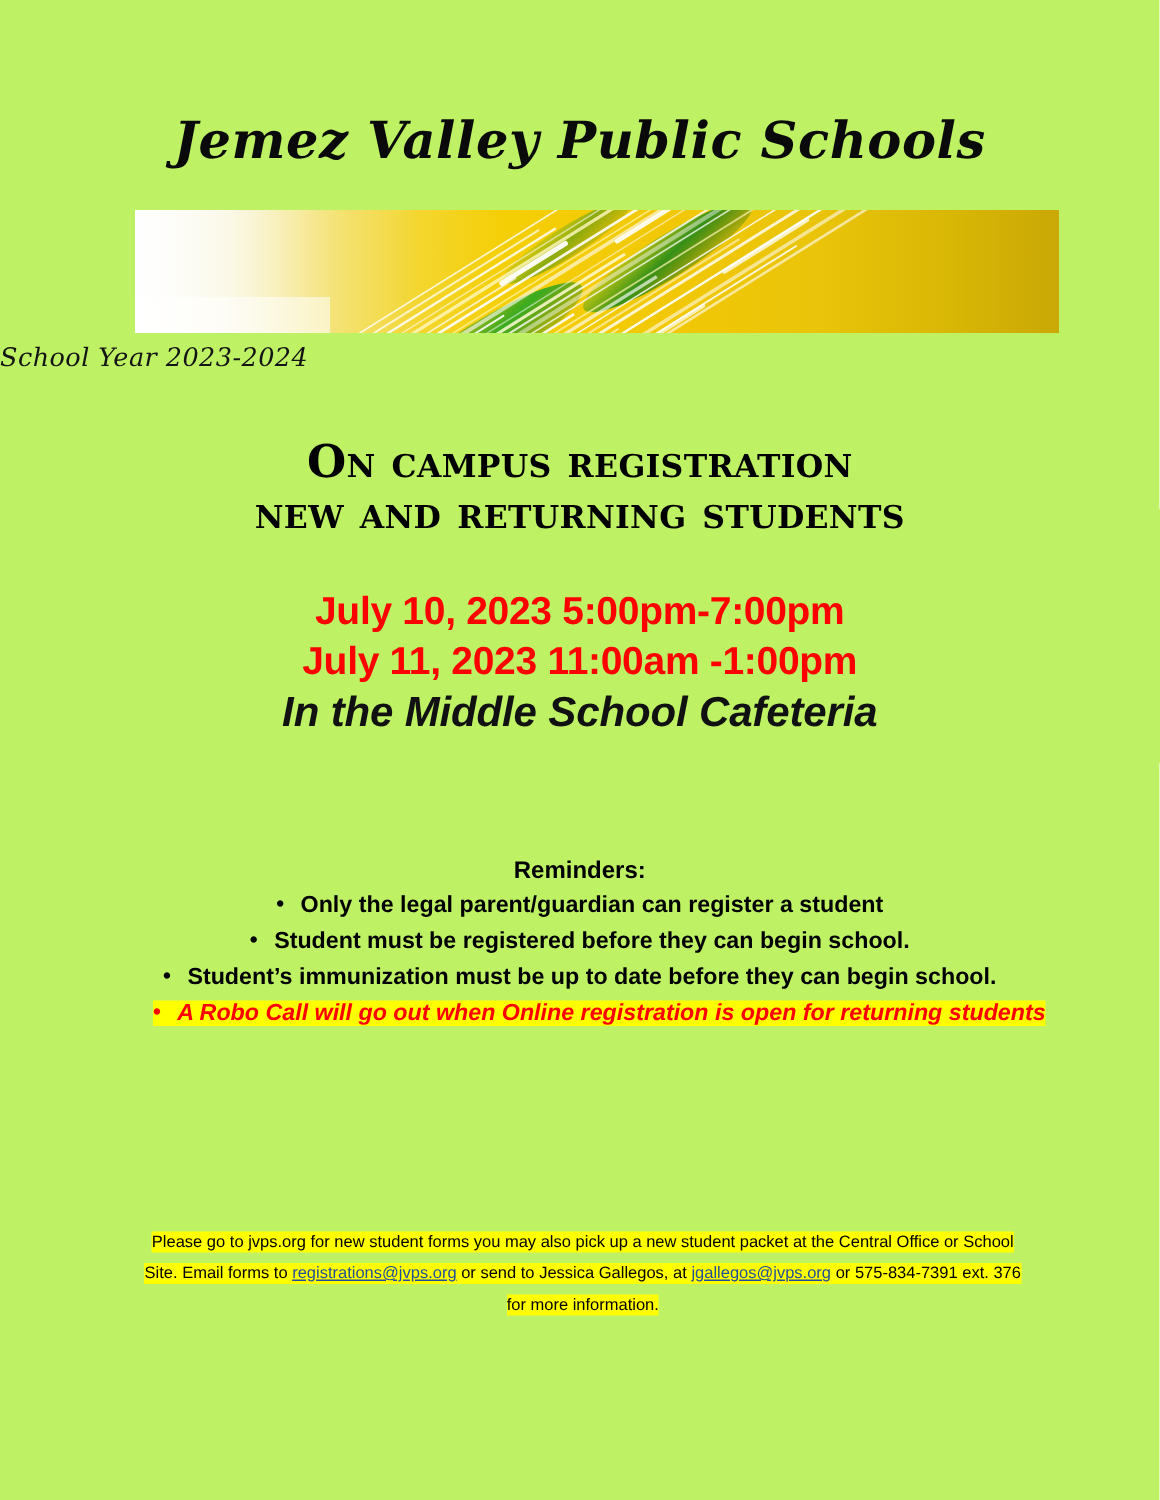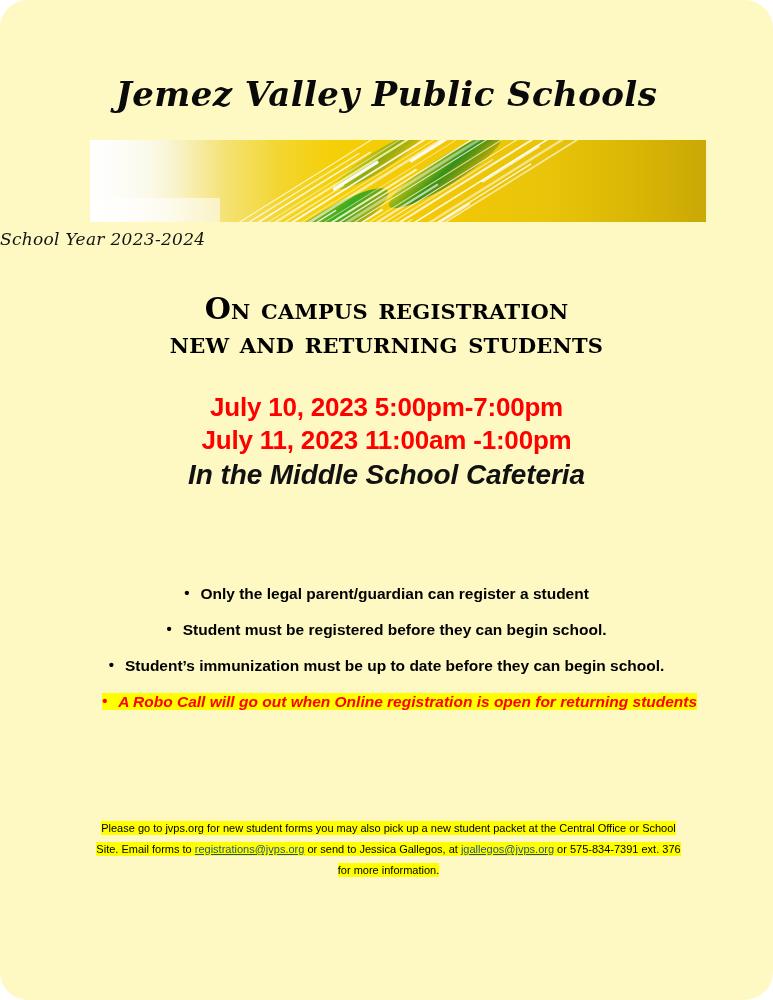--- a/index.html
+++ b/index.html
@@ -13,22 +13,21 @@
     position: relative;
     overflow: hidden;
     font-family: "Liberation Sans", sans-serif;
     color: #000000;
   }
 
   .flyer {
     width: 773px;
     height: 1000px;
     position: relative;
-    background: #fef9c3;
-    border-radius: 28px;
+    background: #bef264;
   }
 
   
   .school-name {
     position: absolute;
     top: 74px;
     left: 0;
     width: 773px;
     text-align: center;
     font-family: "DejaVu Serif", "Liberation Serif", serif;
@@ -134,21 +133,20 @@
     margin: 0;
     padding: 0;
   }
   .reminder-item {
     font-family: "Liberation Sans", sans-serif;
     font-weight: 700;
     font-size: 15.5px;
     line-height: 24px;
     color: #000000;
     text-align: center;
-    margin-top: 12px;
   }
   .reminder-item .bullet {
     display: inline-block;
     margin-right: 11px;
     font-size: 15px;
     line-height: 1;
     vertical-align: 1px;
   }
   .reminder-item.highlight {
     color: #fe0000;
@@ -308,20 +306,21 @@
     <span class="hline">new and returning students</span>
   </div>
 
   <div class="event-block">
     <span class="event-date">July 10, 2023 5:00pm-7:00pm</span>
     <span class="event-date">July 11, 2023 11:00am -1:00pm</span>
     <span class="event-place">In the Middle School Cafeteria</span>
   </div>
 
   <div class="reminders">
+    <span class="reminders-title">Reminders:</span>
     <ul class="reminder-list">
       <li class="reminder-item">
         <span class="bullet">•</span><span>Only the legal parent/guardian can register a student</span>
       </li>
       <li class="reminder-item">
         <span class="bullet">•</span><span>Student must be registered before they can begin school.</span>
       </li>
       <li class="reminder-item">
         <span class="bullet">•</span><span>Student’s immunization must be up to date before they can begin school.</span>
       </li>

